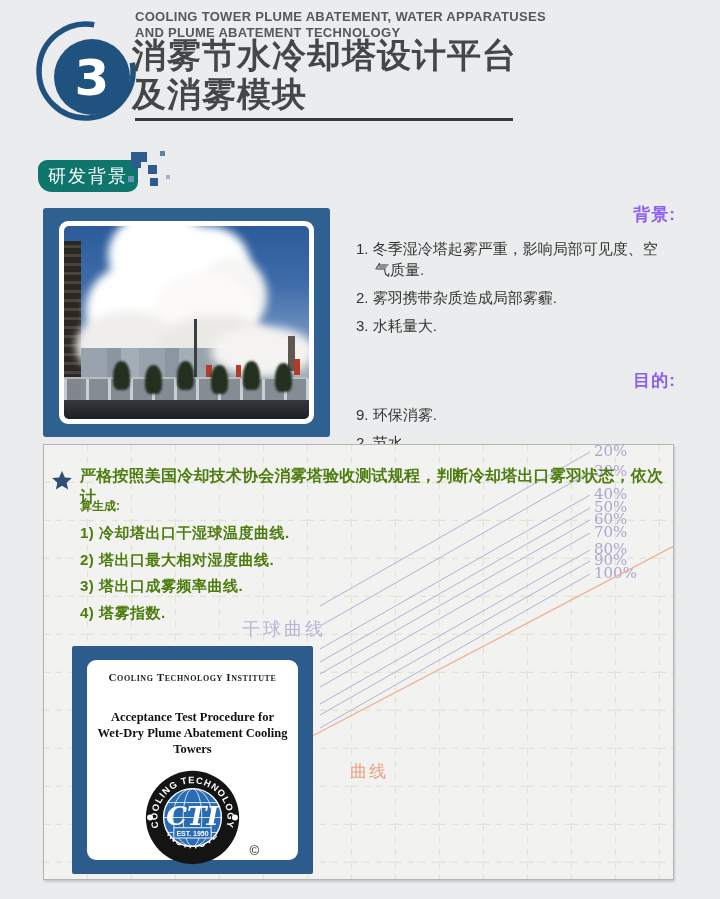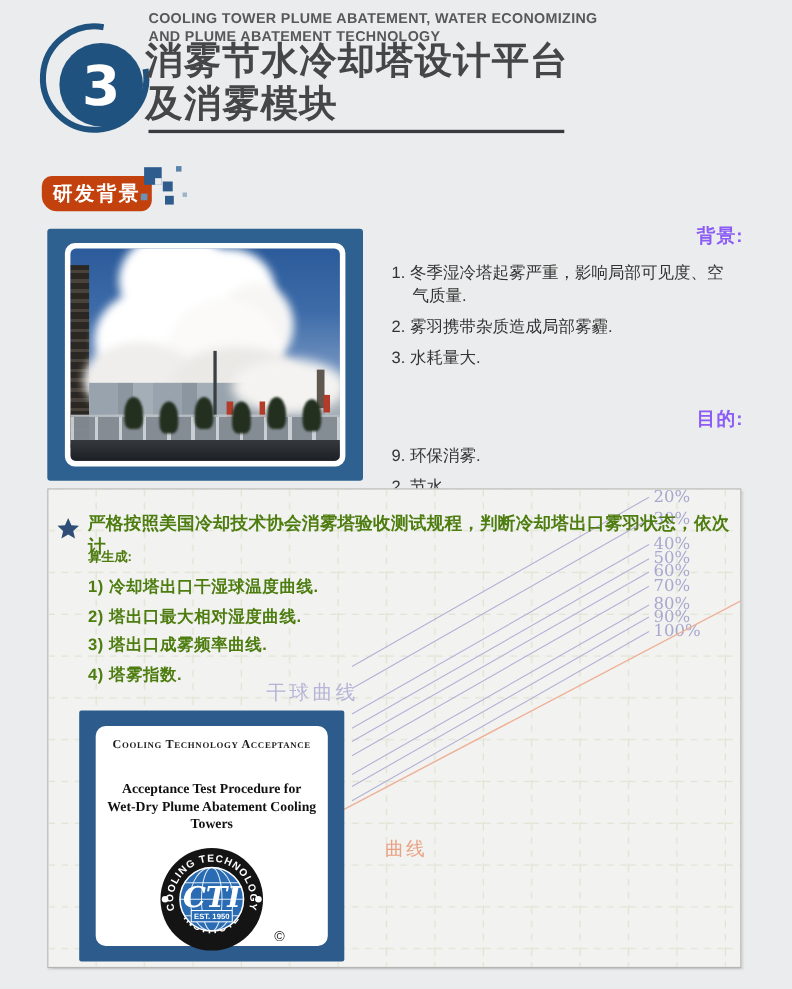--- a/index.html
+++ b/index.html
@@ -8,22 +8,22 @@
 
   
   .num-badge{position:absolute;left:34px;top:14px;width:108px;height:108px;}
   .eyebrow{position:absolute;left:135px;top:9px;color:#57585a;font-size:13px;font-weight:700;
            letter-spacing:.3px;line-height:16px;}
   .cn-title{position:absolute;left:132px;top:36px;color:#454648;font-size:34px;font-weight:900;
             line-height:39px;letter-spacing:1px;margin:0;}
   .title-rule{position:absolute;left:135px;top:118px;width:378px;height:3px;background:#3a3b3e;}
 
   
-  .tab{position:absolute;left:38px;top:160px;width:100px;height:32px;background:#c2410c;
-       border-radius:9px 4px 10px 14px;color:#fff;font-size:18px;font-weight:700;
+  .tab{position:absolute;left:38px;top:160px;width:100px;height:32px;background:#0f766e;
+       border-radius:9px 4px 10px 14px;color:#fff;font-size:18px;font-weight:400;
        letter-spacing:2px;text-align:center;line-height:32px;}
   .px{position:absolute;}
   .px.d1{left:131px;top:152px;width:16px;height:16px;background:#2e5d8d;}
   .px.d1n{left:141px;top:162px;width:6px;height:6px;background:#ebeced;}
   .px.d2{left:148px;top:165px;width:9px;height:9px;background:#2e5d8d;}
   .px.d3{left:160px;top:151px;width:5px;height:5px;background:#5b84ab;}
   .px.d4{left:128px;top:176px;width:6px;height:6px;background:#6d92b4;}
   .px.d5{left:150px;top:178px;width:8px;height:8px;background:#2e5d8d;}
   .px.d6{left:166px;top:175px;width:4px;height:4px;background:#9db3ca;}
 
@@ -99,21 +99,21 @@
 
 <div class="stage">
 
   <svg class="num-badge" viewBox="0 0 108 108">
     <path d="M 60.2 10.7 A 47 47 0 1 0 98.3 48.8" fill="none" stroke="#1f527e" stroke-width="5.5"></path>
     <circle cx="58" cy="63" r="38" fill="#20527f"></circle>
     <text x="58" y="64" fill="#ffffff" font-size="50" font-weight="900" font-family="DejaVu Sans, sans-serif" text-anchor="middle" dominant-baseline="central">3</text>
   </svg>
 
   <div class="eyebrow">
-    <div>COOLING TOWER PLUME ABATEMENT, WATER ECONOMIZING</div>
+    <div>COOLING TOWER PLUME ABATEMENT, WATER APPARATUSES</div>
     <div>AND PLUME ABATEMENT TECHNOLOGY</div>
   </div>
 
   <h1 class="cn-title">
     <span style="display:block">消雾节水冷却塔设计平台</span>
     <span style="display:block">及消雾模块</span>
   </h1>
   <div class="title-rule"></div>
 
   <div class="tab">
@@ -207,21 +207,21 @@
 
     <div class="proc-text proc-l1">严格按照美国冷却技术协会消雾塔验收测试规程，判断冷却塔出口雾羽状态，依次计</div>
     <div class="proc-text proc-l2">算生成:</div>
     <div class="proc-text proc-item pi1">1) 冷却塔出口干湿球温度曲线.</div>
     <div class="proc-text proc-item pi2">2) 塔出口最大相对湿度曲线.</div>
     <div class="proc-text proc-item pi3">3) 塔出口成雾频率曲线.</div>
     <div class="proc-text proc-item pi4">4) 塔雾指数.</div>
 
     <div class="cti-box">
       <div class="cti-card">
-        <div class="cti-org">Cooling Technology Acceptance</div>
+        <div class="cti-org">Cooling Technology Institute</div>
         <div class="cti-doc">
           <div>Acceptance Test Procedure for</div>
           <div>Wet-Dry Plume Abatement Cooling Towers</div>
         </div>
         <div class="cti-logo-wrap">
           <svg width="97" height="97" viewBox="0 0 104 104">
             <circle cx="52" cy="52" r="50" fill="#141414"></circle>
             <circle cx="6.5" cy="52" r="3.2" fill="#ffffff"></circle>
             <circle cx="97.5" cy="52" r="3.2" fill="#ffffff"></circle>
             <defs>

